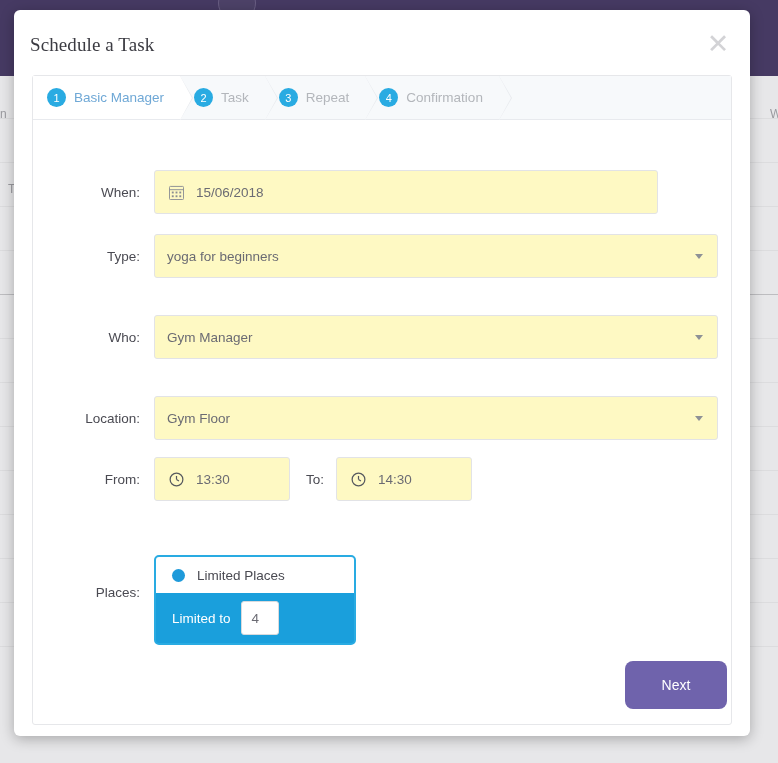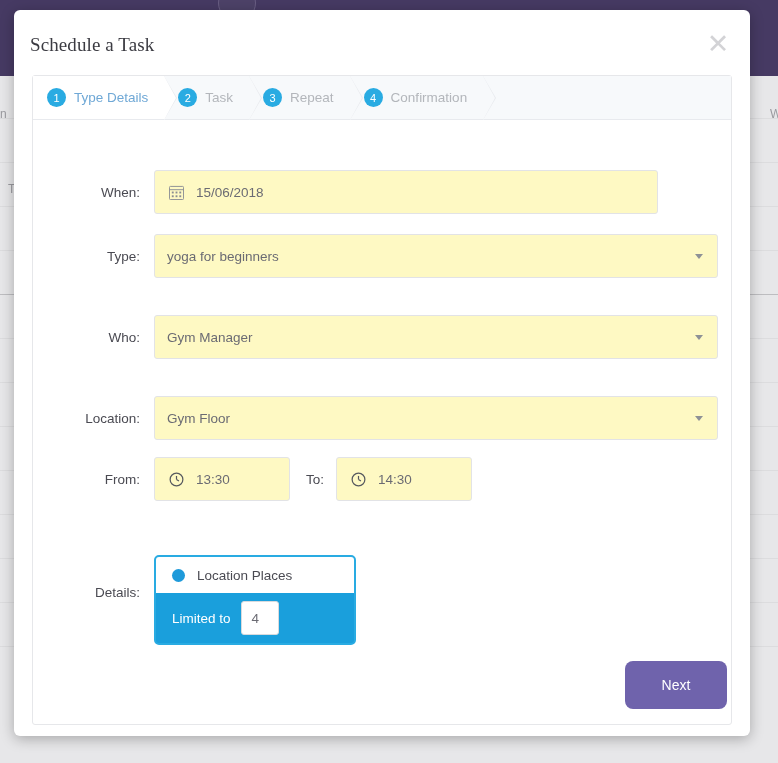--- a/index.html
+++ b/index.html
@@ -328,21 +328,21 @@
   <div class="modal-title">Schedule a Task</div>
 
   <div class="modal-close">✕</div>
 
   <div class="inner-card">
 
     <div class="stepper">
 
       <div class="step active">
         <span class="step-num">1</span>
-        <span class="step-label">Type Details</span>
+        <span class="step-label">Basic Manager</span>
         <span class="chev-line"></span>
         <span class="chev-fill"></span>
       </div>
 
       <div class="step">
         <span class="step-num">2</span>
         <span class="step-label">Task</span>
         <span class="chev-line"></span>
         <span class="chev-fill"></span>
       </div>
@@ -427,25 +427,25 @@
               <circle cx="8" cy="8" r="6.8" fill="none" stroke="#55585e" stroke-width="1.3"></circle>
               <line x1="8" y1="8" x2="8" y2="4.2" stroke="#55585e" stroke-width="1.3"></line>
               <line x1="8" y1="8" x2="10.6" y2="9.6" stroke="#55585e" stroke-width="1.3"></line>
             </svg>
           </span>
           <span>14:30</span>
         </div>
       </div>
 
       <div class="row" style="top:435px; align-items:flex-start;">
-        <div class="flabel" style="padding-top:30px;">Details:</div>
+        <div class="flabel" style="padding-top:30px;">Places:</div>
         <div class="places">
           <div class="places-head">
             <span class="radio-dot"></span>
-            <span class="places-head-label">Location Places</span>
+            <span class="places-head-label">Limited Places</span>
           </div>
           <div class="places-body">
             <span class="places-body-label">Limited to</span>
             <span class="places-input">4</span>
           </div>
         </div>
       </div>
 
     </div>
 

